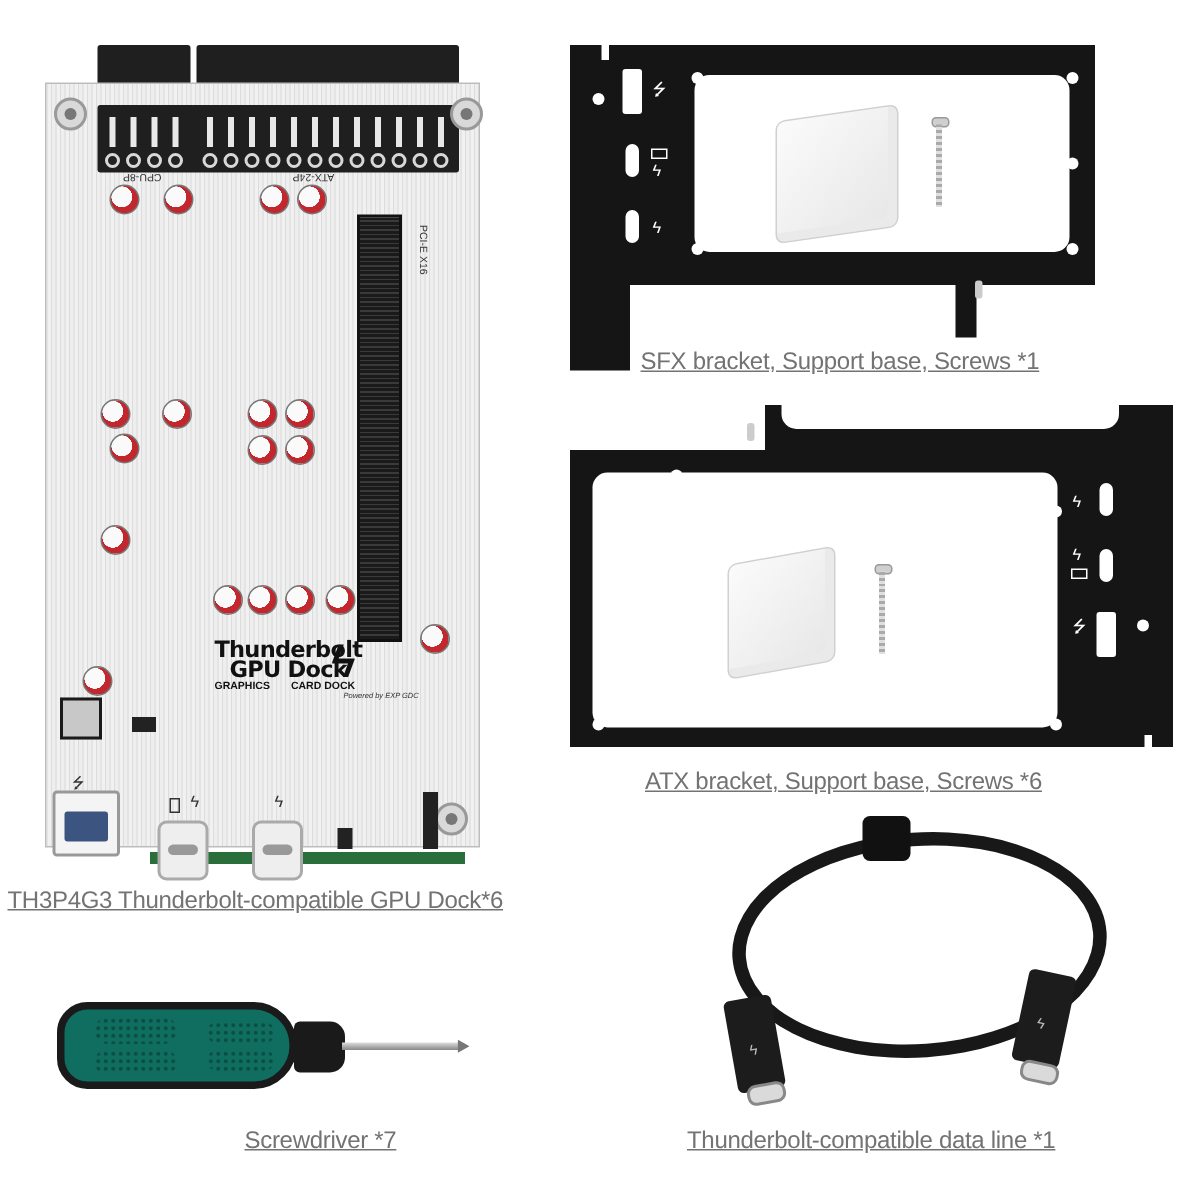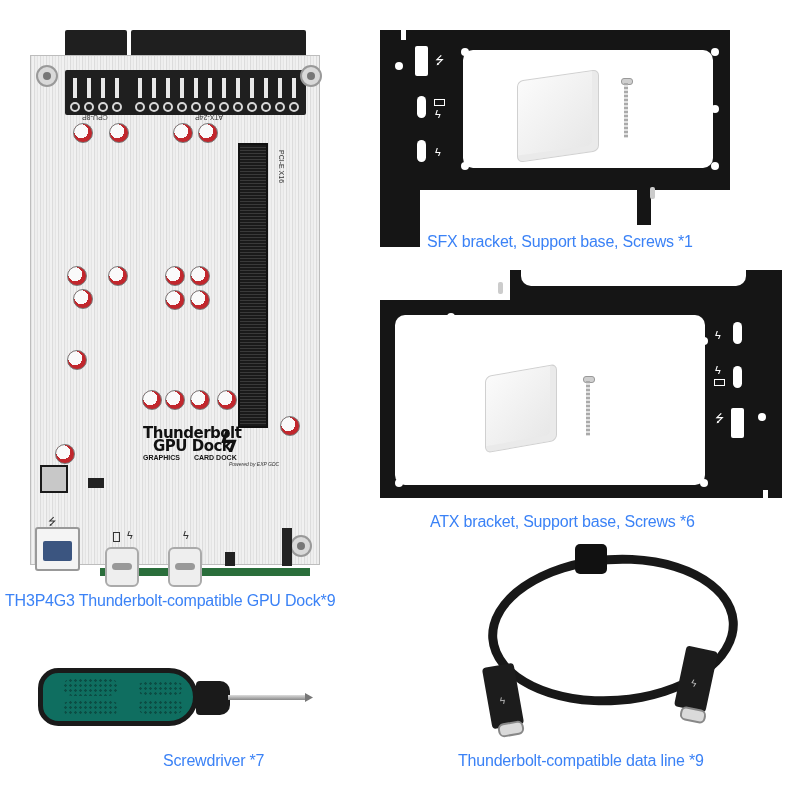--- a/index.html
+++ b/index.html
@@ -1,18 +1,18 @@
 <!DOCTYPE html>
 <html><head>
 <meta charset="utf-8">
 <style>
   html, body { margin:0; padding:0; background:#ffffff; }
   body { width:800px; height:800px; position:relative; overflow:hidden; font-family:"Liberation Sans", "DejaVu Sans", sans-serif; color:#1a1a1a; }
   .abs { position:absolute; }
-  .caption { position:absolute; font-size:16px; color:#3b82f6; white-space:nowrap; letter-spacing:-0.2px; }
+  .caption { position:absolute; font-size:16px; color:#737373; white-space:nowrap; letter-spacing:-0.2px;text-decoration:underline; }
   
   .board { left:30px; top:55px; width:290px; height:510px; background:repeating-linear-gradient(90deg,#e4e4e4 0 1px,#f1f1f1 1px 3px,#dcdcdc 3px 4px,#eeeeee 4px 6px); border:1px solid #bdbdbd; box-sizing:border-box; }
   .conn { background:#1f1f1f; border-radius:2px; }
   .pin { position:absolute; width:4px; height:20px; background:#e8e8e8; top:48px; }
   .pinhole { position:absolute; width:10px; height:10px; border-radius:50%; border:2px solid #d8d8d8; box-sizing:border-box; top:72px; background:#222; }
   .cap { position:absolute; width:20px; height:20px; border-radius:50%; background:radial-gradient(circle at 40% 40%, #fafafa 0 45%, #c1272d 46% 100%); border:1px solid #777; box-sizing:border-box; }
   .slot { left:238px; top:143px; width:30px; height:285px; background:repeating-linear-gradient(180deg,#1a1a1a 0 2px,#3a3a3a 2px 3px); border:2px solid #111; box-sizing:border-box; }
   .slot-label { left:278px; top:150px; font-size:7px; color:#333; writing-mode:vertical-rl; }
   .mount { position:absolute; width:22px; height:22px; border-radius:50%; background:#d9d9d9; border:2px solid #999; box-sizing:border-box; }
   .mount::after { content:""; position:absolute; left:5px; top:5px; width:8px; height:8px; border-radius:50%; background:#777; }
@@ -140,21 +140,21 @@
     </div>
   <div class="abs" style="left:113px;top:532px;width:5px;height:8px;border:1px solid #333;"></div>
   <div class="abs" style="left:127px;top:529px;font-size:11px;color:#333;">ϟ</div>
   <div class="abs" style="left:183px;top:529px;font-size:11px;color:#333;">ϟ</div>
   <div class="abs pcb-edge"></div>
   <div class="typec" style="left:105px;top:547px;"></div>
   <div class="typec" style="left:168px;top:547px;"></div>
   <div class="abs" style="left:225px;top:552px;width:10px;height:14px;background:#222;"></div>
   <div class="abs" style="left:282px;top:528px;width:10px;height:38px;background:#222;"></div>
 </div>
-<div class="caption" style="left:5px;top:592px;">TH3P4G3 Thunderbolt-compatible GPU Dock*9</div>
+<div class="caption" style="left:5px;top:592px;">TH3P4G3 Thunderbolt-compatible GPU Dock*6</div>
 
 <div class="abs" style="left:375px;top:30px;width:355px;height:222px;">
   <div class="abs bk" style="left:5px;top:0;width:350px;height:160px;"></div>
   <div class="abs bk" style="left:5px;top:155px;width:40px;height:62px;"></div>
   <div class="abs bk" style="left:262px;top:155px;width:14px;height:40px;"></div>
   <div class="abs" style="left:26px;top:0;width:5px;height:10px;background:#fff;"></div>
   <div class="abs win" style="left:88px;top:20px;width:250px;height:118px;"></div>
   <div class="hole" style="left:20px;top:32px;"></div>
   <div class="hole" style="left:86px;top:18px;"></div>
   <div class="hole" style="left:336px;top:18px;"></div>
@@ -219,13 +219,13 @@
   <div class="abs cable-band"></div>
   <div class="plug" style="left:487px;top:665px;transform:rotate(-10deg);">
     <div class="bolt" style="left:12px;top:30px;">ϟ</div>
   </div>
   <div class="plug-tip" style="left:498px;top:722px;transform:rotate(-10deg);"></div>
   <div class="plug" style="left:680px;top:648px;transform:rotate(12deg);">
     <div class="bolt" style="left:12px;top:30px;">ϟ</div>
   </div>
   <div class="plug-tip" style="left:680px;top:708px;transform:rotate(12deg);"></div>
 </div>
-<div class="caption" style="left:458px;top:752px;">Thunderbolt-compatible data line *9</div>
+<div class="caption" style="left:458px;top:752px;">Thunderbolt-compatible data line *1</div>
 
 </body></html>

